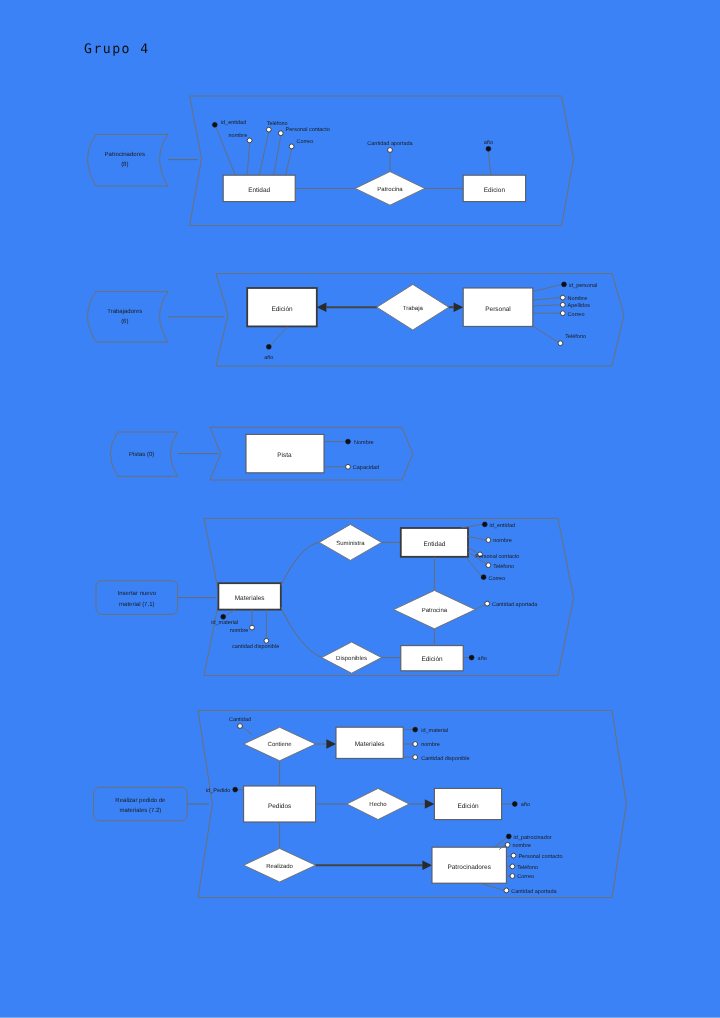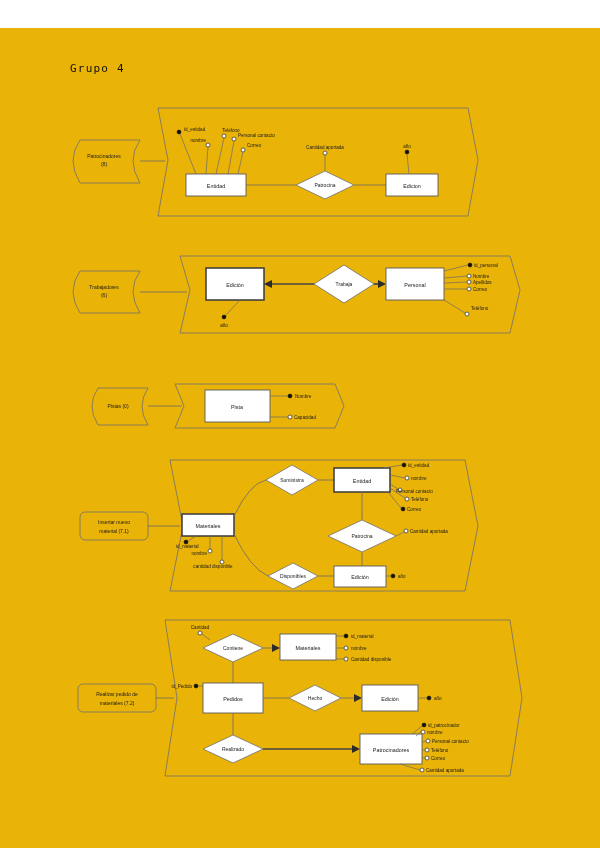--- a/index.html
+++ b/index.html
@@ -11,22 +11,21 @@
     width: 600px;
     height: 848px;
     position: relative;
     font-family: "Liberation Sans", sans-serif;
     color: #1a1a1a;
     overflow: hidden;
   }
   #page {
     position: absolute;
     inset: 0;
-    background: #eab308;
-    margin-top: 28px;
+    background: #3b82f6;
   }
   #doc-title {
     position: absolute;
     left: 70px;
     top: 34px;
     font-family: "DejaVu Sans Mono", "Liberation Mono", monospace;
     font-size: 11px;
     letter-spacing: 1.2px;
     color: #111111;
     white-space: pre;

